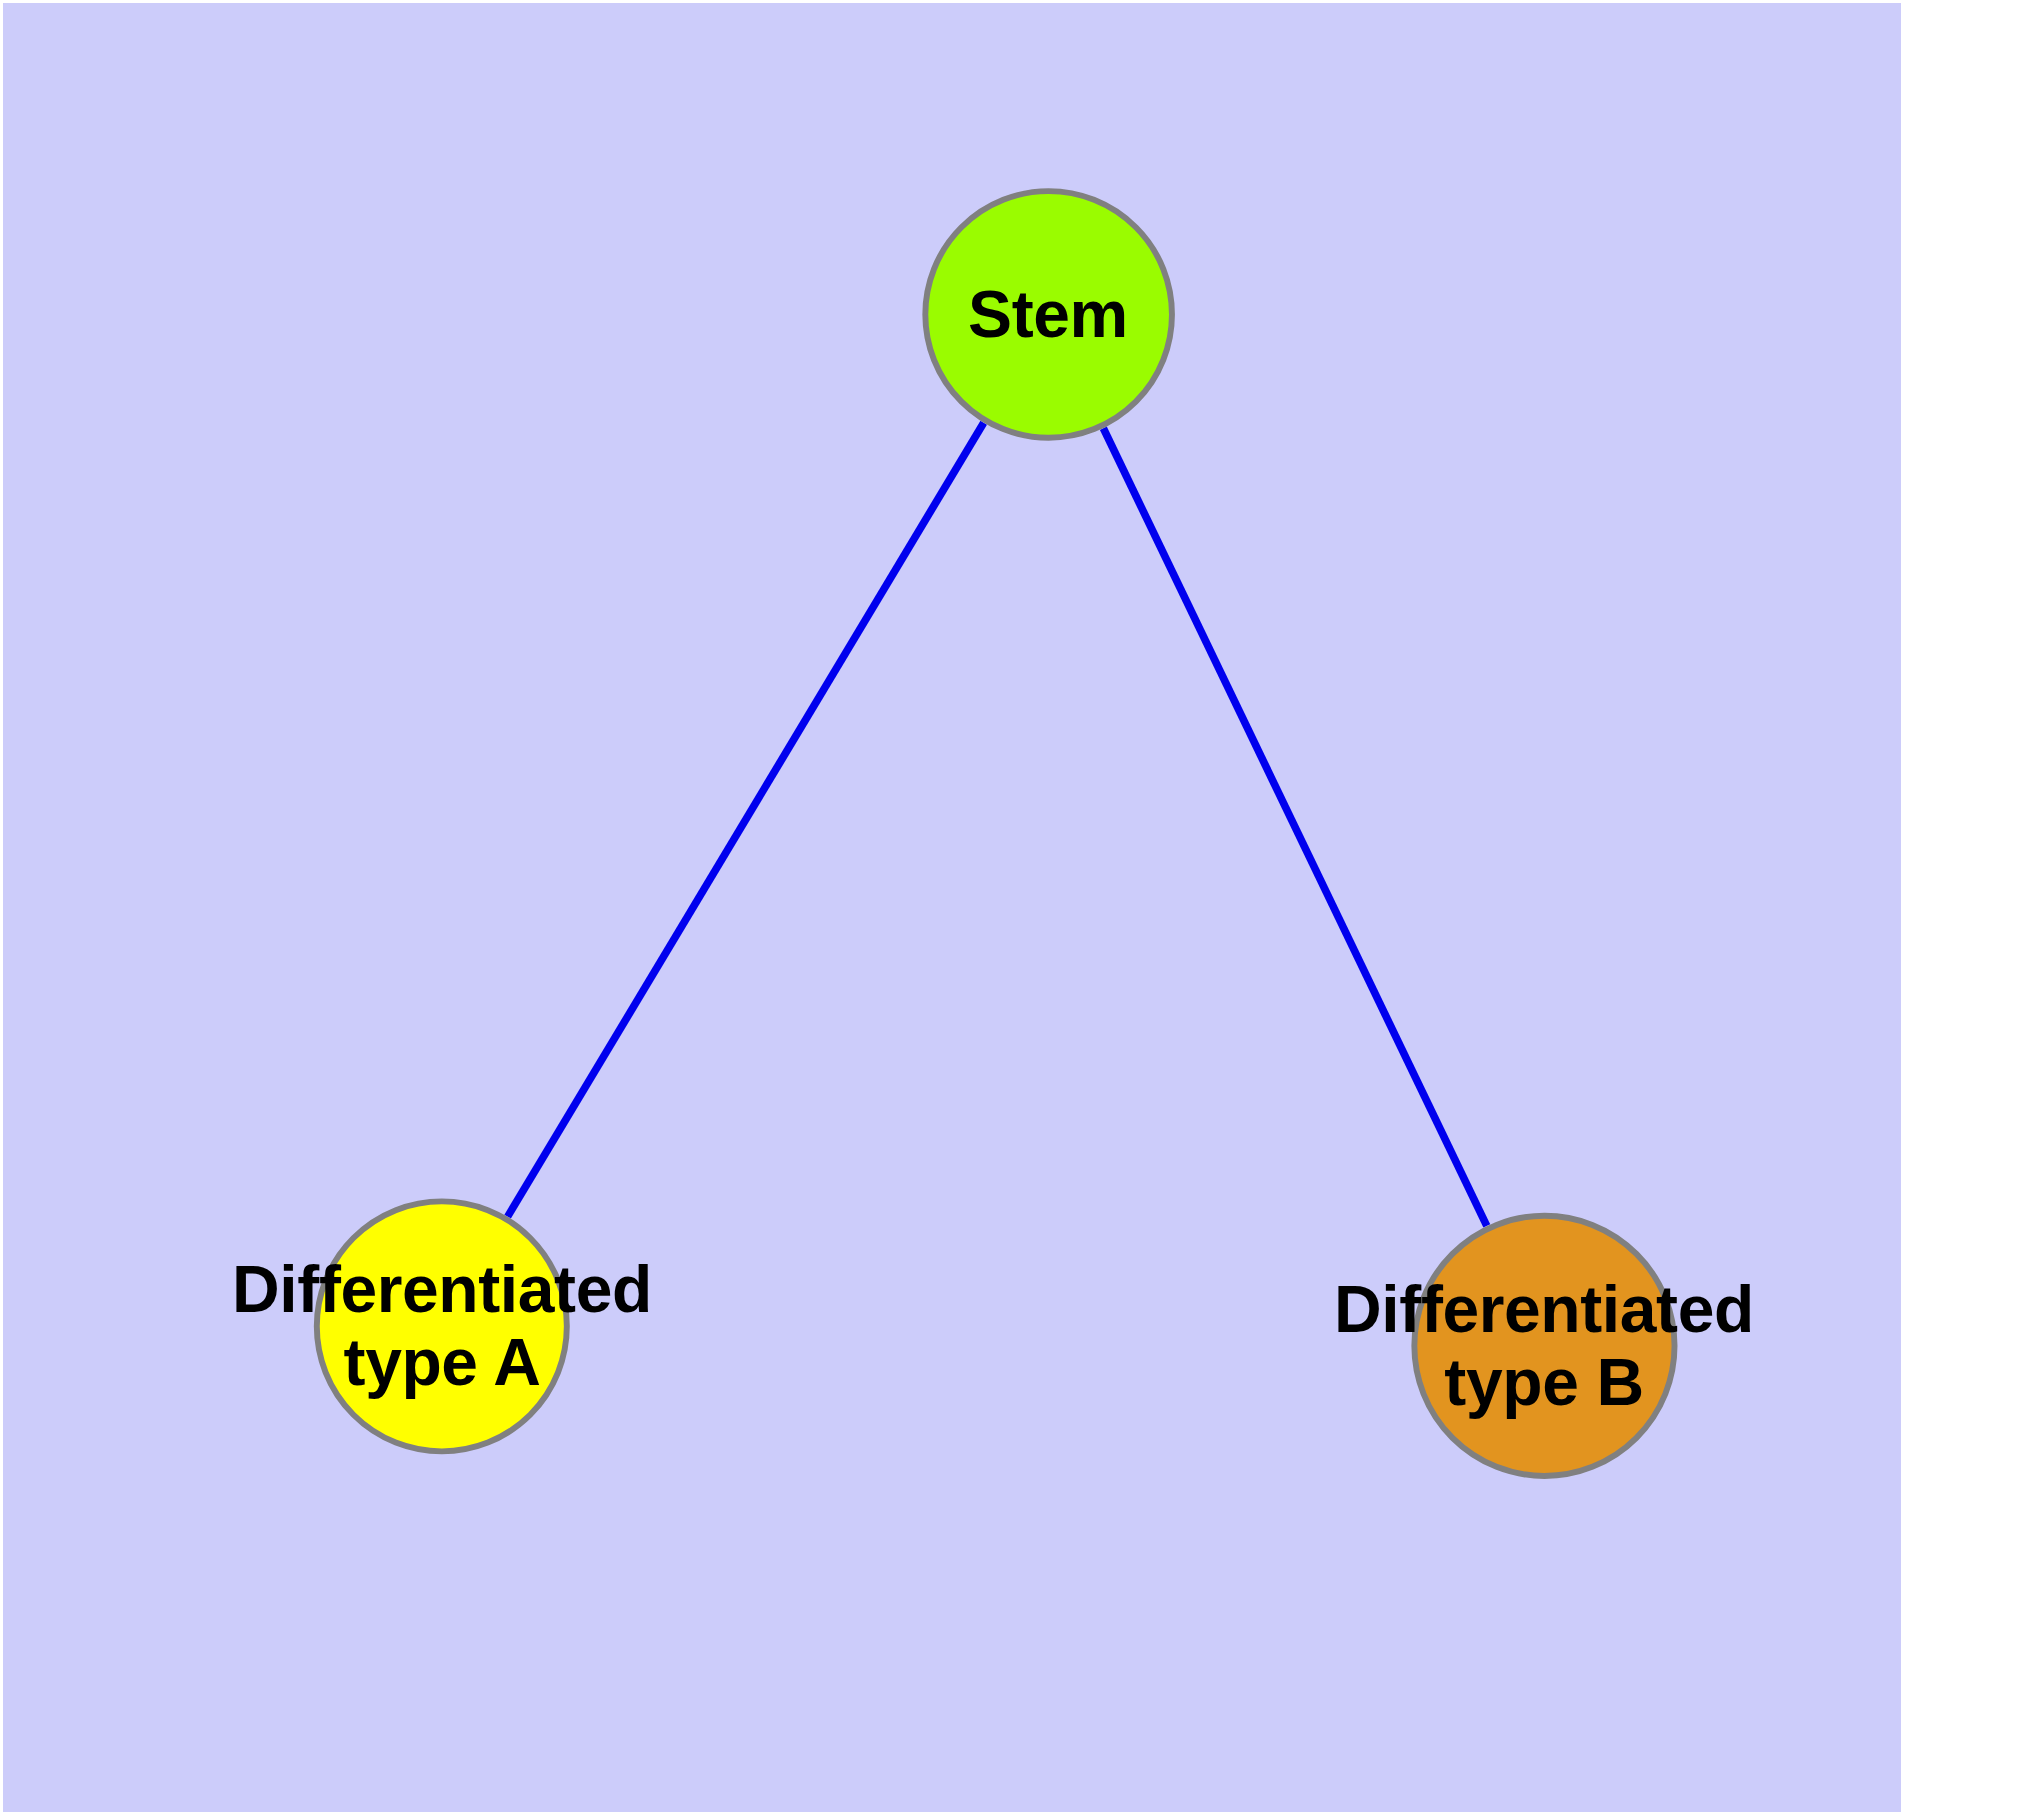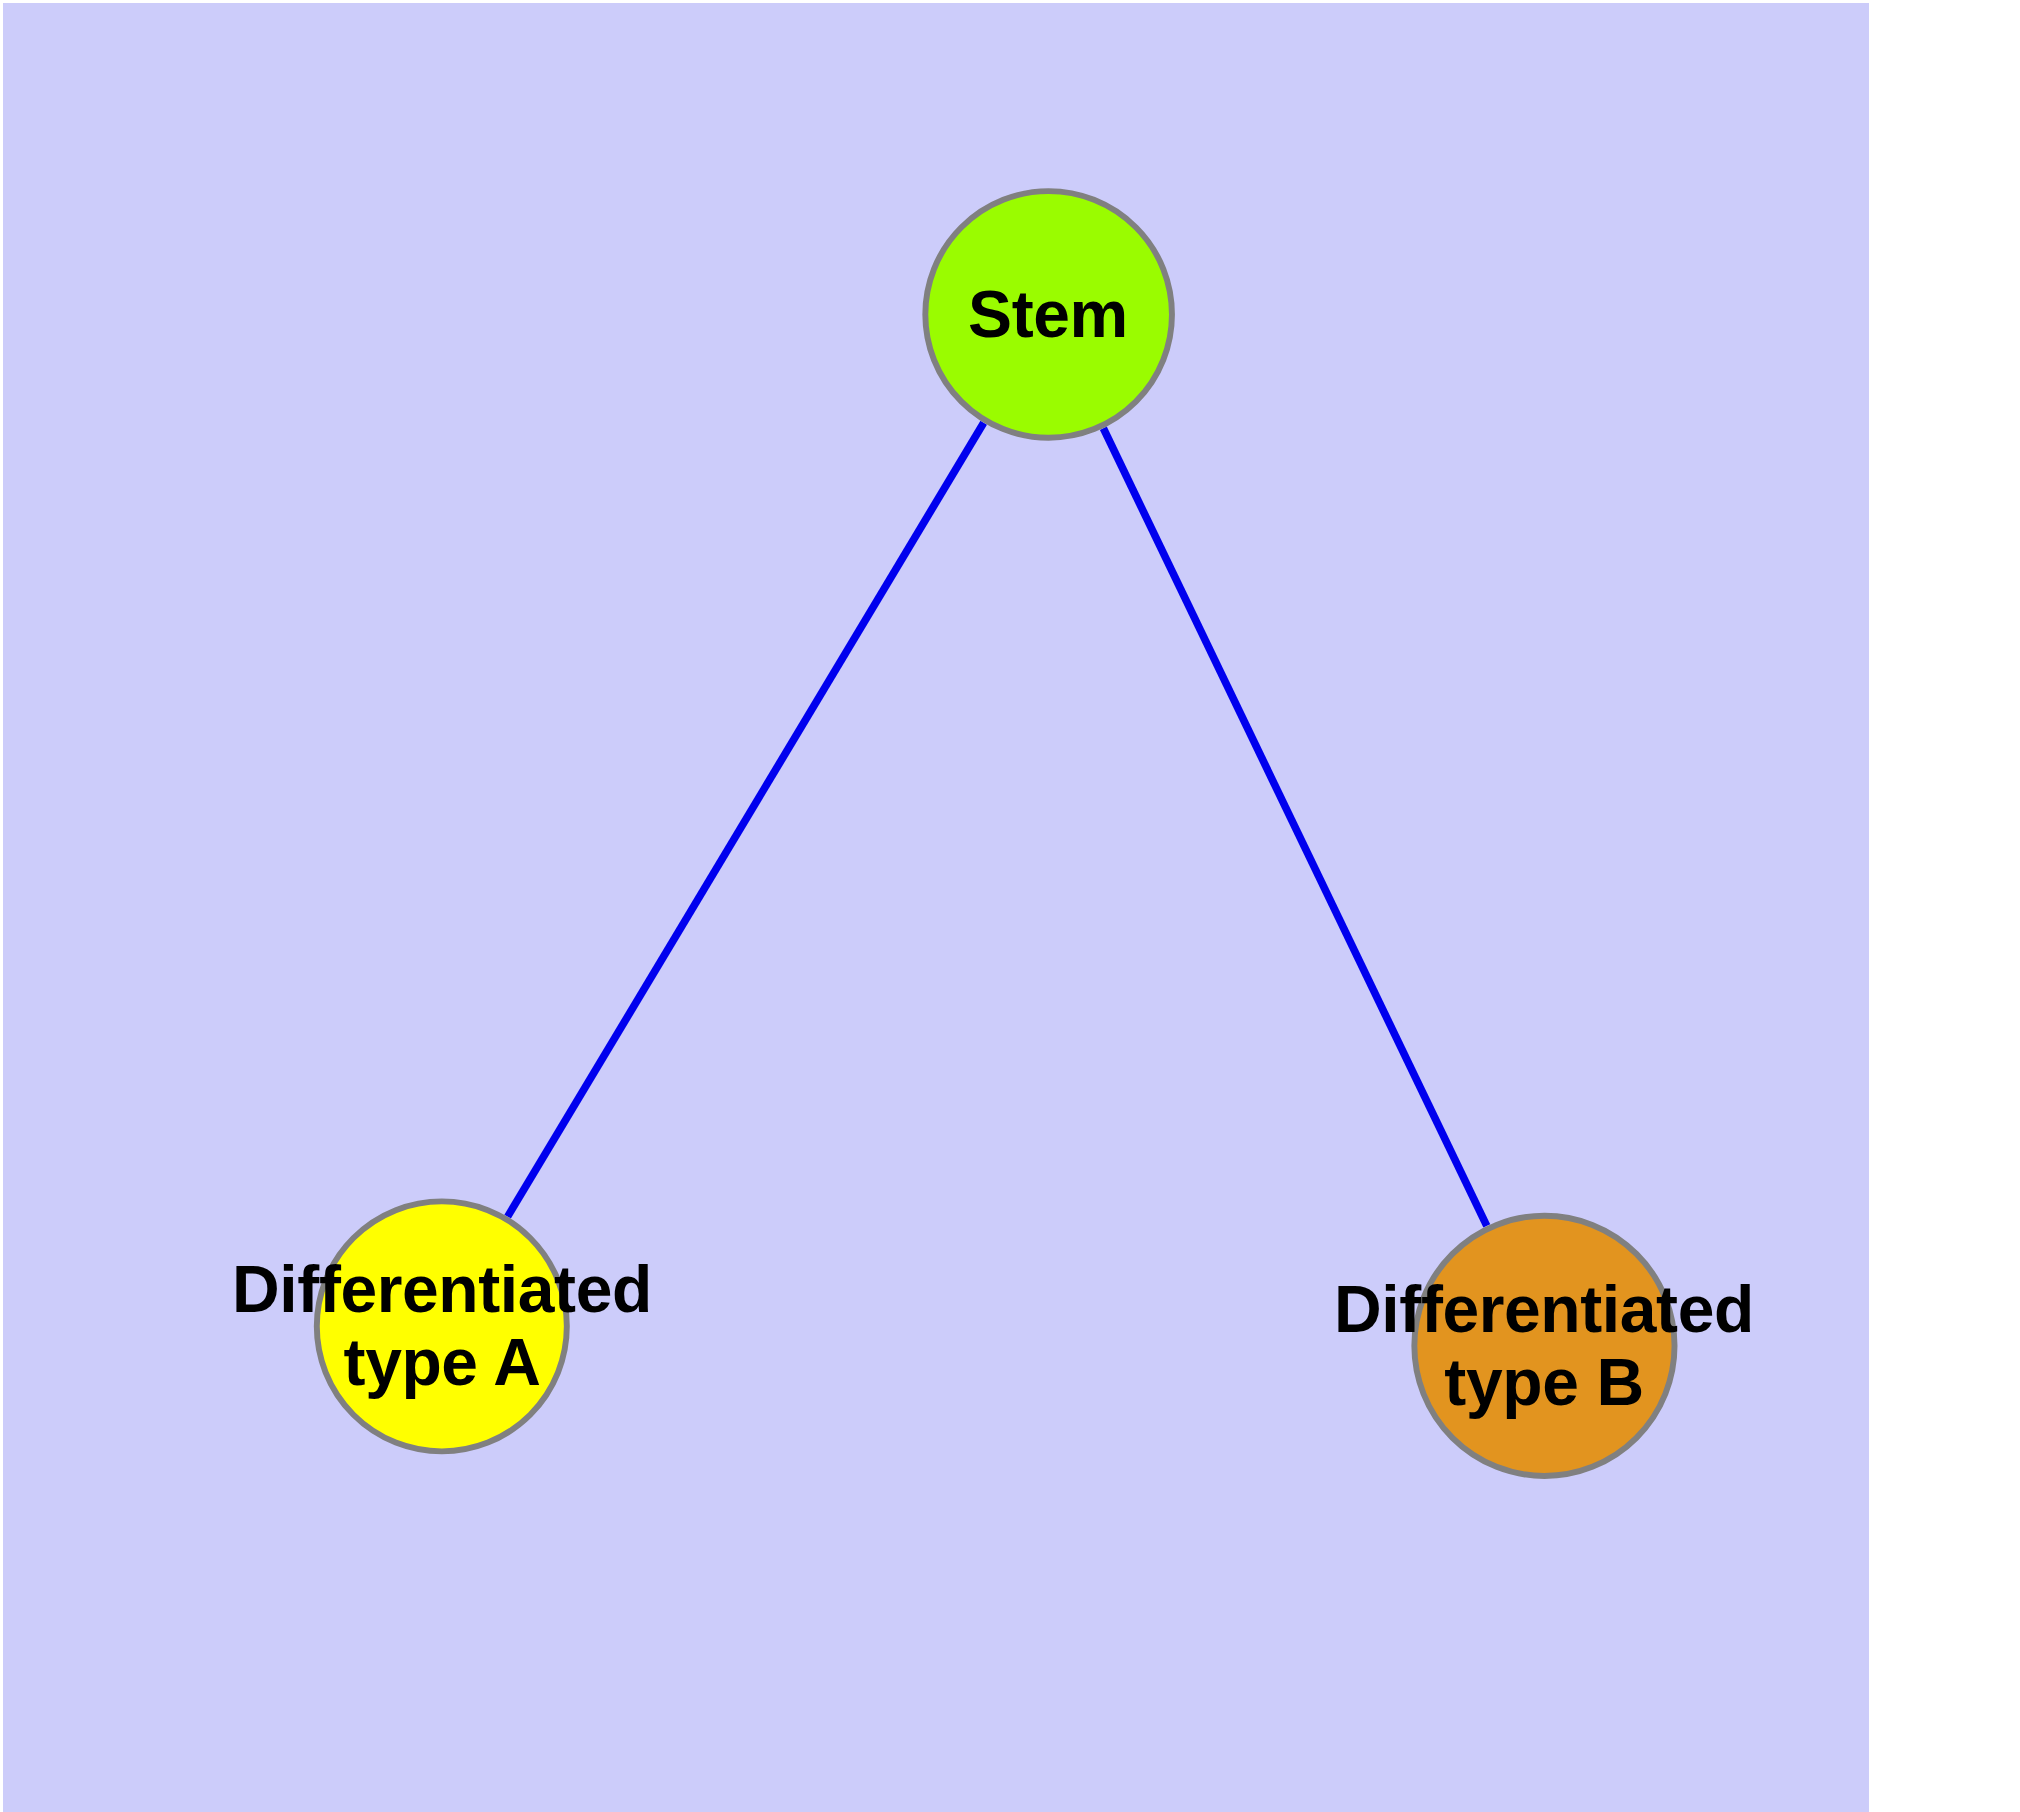--- a/index.html
+++ b/index.html
@@ -10,20 +10,21 @@
   }
   body {
     font-family: "Liberation Sans", sans-serif;
   }
   #canvas {
     position: relative;
     width: 1869px;
     height: 1812px;
     overflow: hidden;
     background: #ffffff;
+    padding-left: 32px;
   }
   #plot-background {
     position: absolute;
     left: 3.4px;
     top: 3.4px;
     width: 2017px;
     height: 1809px;
     background: #ccccfa;
   }
   #graph-svg {

